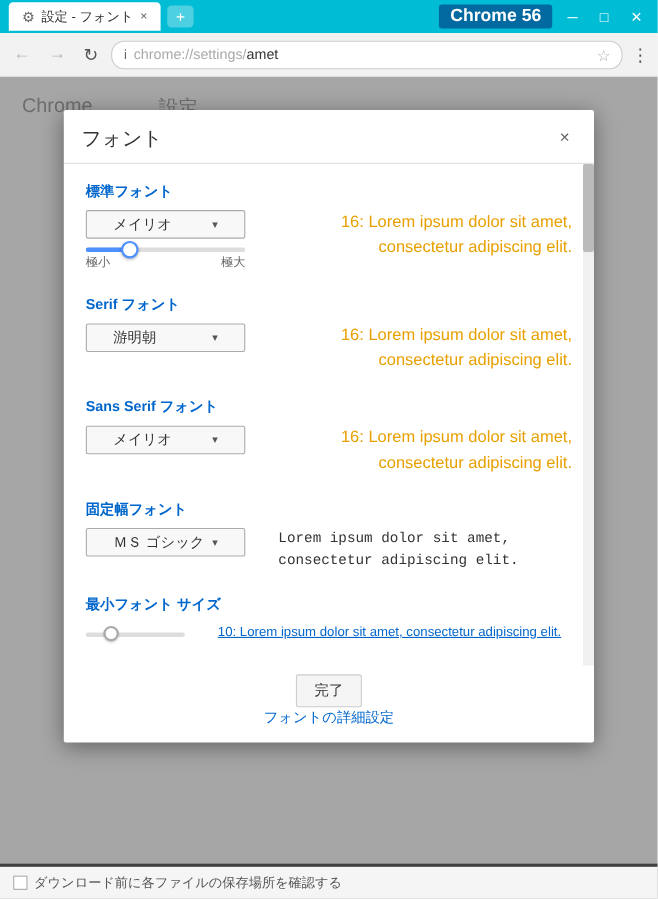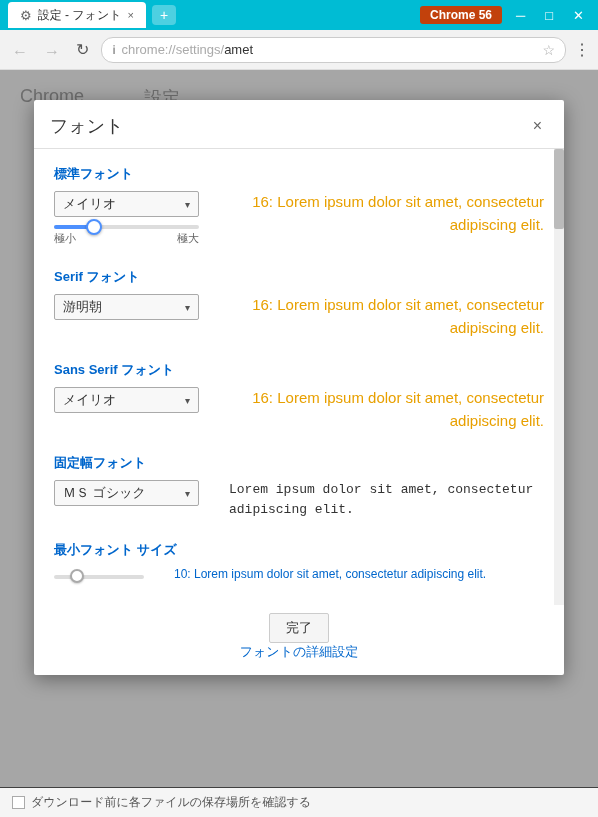--- a/index.html
+++ b/index.html
@@ -25,21 +25,21 @@
       display: flex;
       align-items: center;
       gap: 6px;
       height: 26px;
     }
     .tab-favicon { color: #666; font-size: 13px; }
     .tab-close { color: #666; font-size: 11px; cursor: pointer; }
     .tab-new { background: rgba(255,255,255,0.3); border-radius: 4px; padding: 2px 8px; color: #fff; font-size: 14px; }
     .titlebar-right { display: flex; align-items: center; gap: 8px; color: #fff; }
     .win-btn { font-size: 13px; cursor: pointer; padding: 2px 6px; }
-    .chrome-label { background: #c2410c; color: #fff; font-size: 12px; padding: 2px 10px; border-radius: 3px; font-weight: bold; }
+    .chrome-label { background: #0369a1; color: #fff; font-size: 16px; padding: 2px 10px; border-radius: 3px; font-weight: bold; }
 
     
     .addressbar {
       background: #f2f2f2;
       height: 40px;
       display: flex;
       align-items: center;
       padding: 0 8px;
       gap: 8px;
       border-bottom: 1px solid #ddd;
@@ -102,21 +102,21 @@
       align-items: flex-start;
       justify-content: center;
       padding-top: 30px;
     }
 
     
     .dialog {
       background: #fff;
       border-radius: 2px;
       box-shadow: 0 4px 20px rgba(0,0,0,0.4);
-      width: 530px;
+      width: 482px;
       max-height: 730px;
       overflow-y: auto;
       position: relative;
     }
     .dialog-header {
       display: flex;
       justify-content: space-between;
       align-items: center;
       padding: 14px 16px 10px;
       border-bottom: 1px solid #e0e0e0;
@@ -175,21 +175,21 @@
     
     .dropdown {
       width: 145px;
       height: 26px;
       border: 1px solid #aaa;
       border-radius: 2px;
       background: #f8f8f8;
       display: flex;
       align-items: center;
       justify-content: space-between;
-      padding: 0 8px;
+      padding: 0 24px;
       font-size: 13px;
       color: #333;
       cursor: pointer;
     }
     .dropdown-arrow { color: #555; font-size: 10px; }
 
     
     .slider-container {
       margin-top: 8px;
       width: 145px;
@@ -270,20 +270,21 @@
     }
     .fontsize-row {
       display: flex;
       align-items: center;
       gap: 20px;
     }
     .fontsize-sample {
       font-size: 12px;
       color: #0066cc;
       flex: 1;
+      text-decoration: underline;
     }
 
     
     .dialog-footer {
       padding: 8px 16px 14px;
       display: flex;
       justify-content: space-between;
       align-items: center;
       flex-direction: column;
     }
@@ -303,21 +304,21 @@
       cursor: pointer;
     }
 
     
     .bottom-bar {
       position: absolute;
       bottom: 0;
       left: 0;
       right: 0;
       background: #f5f5f5;
-      border-top: 1px solid #404040;
+      border-top: 3px solid #404040;
       padding: 6px 12px;
       display: flex;
       align-items: center;
       gap: 6px;
       font-size: 12px;
       color: #555;
     }
     .checkbox-small {
       width: 13px; height: 13px; border: 1px solid #aaa; background: #fff; display: inline-block;
     }

